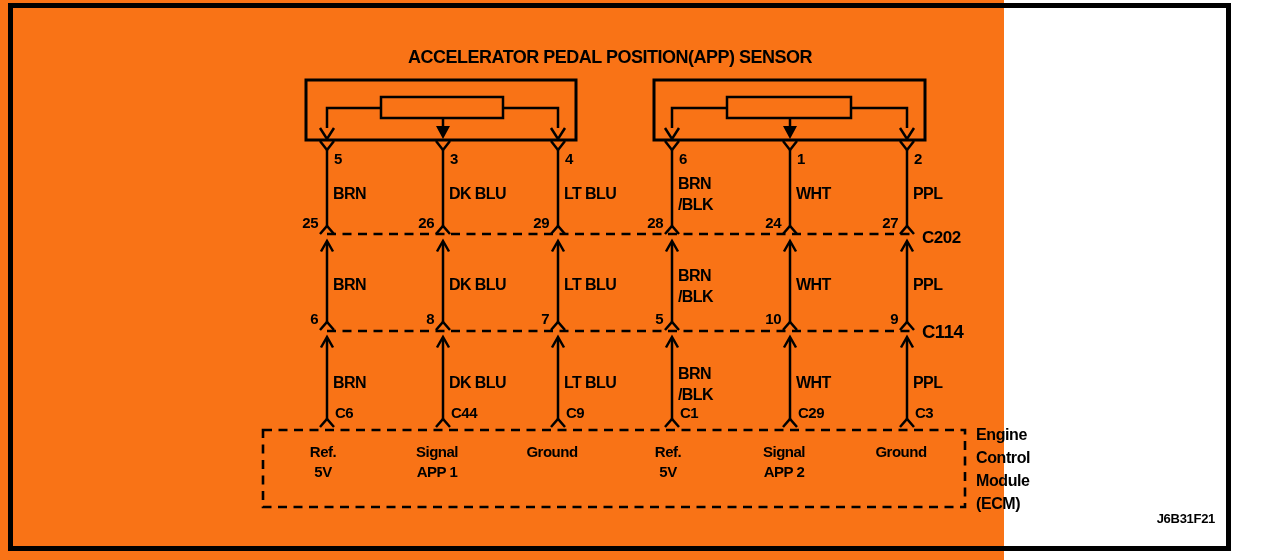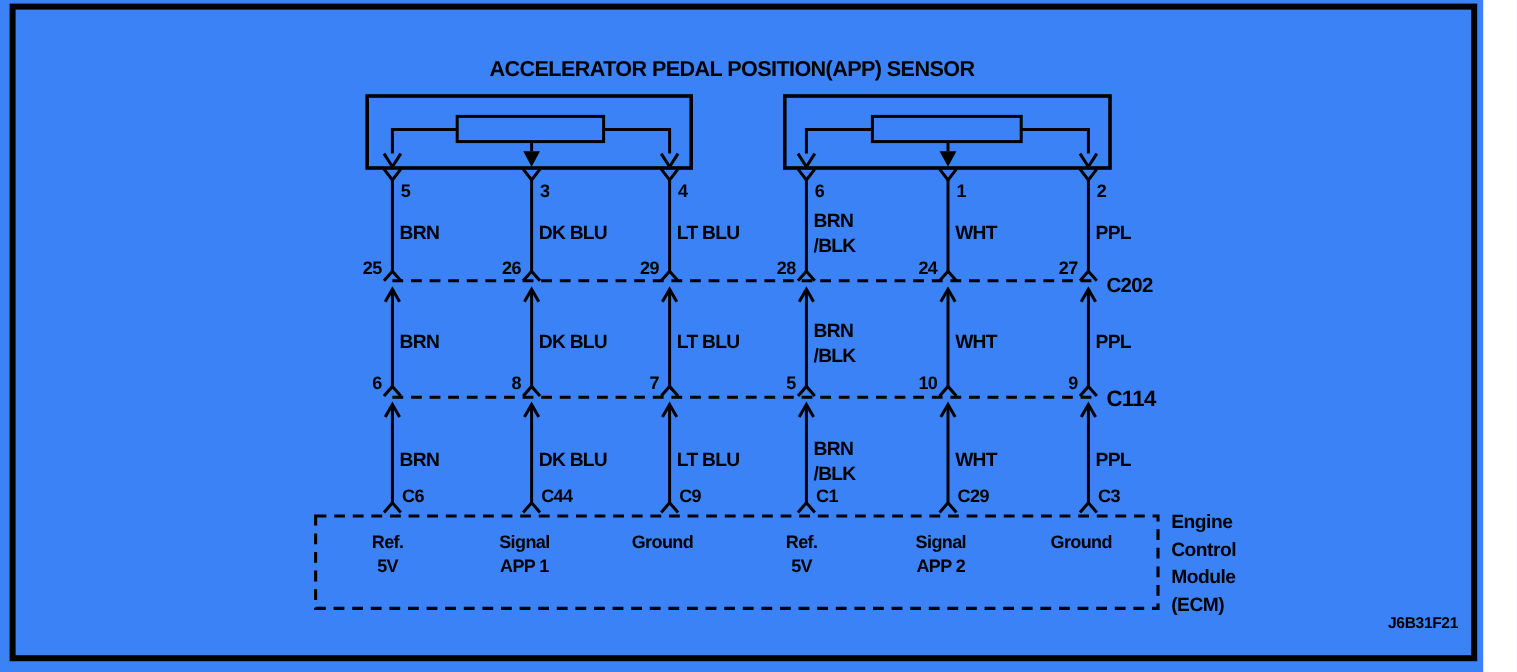--- a/index.html
+++ b/index.html
@@ -1,17 +1,17 @@
 <!DOCTYPE html>
 <html><head>
 <meta charset="utf-8">
 <style>
   html,body{margin:0;padding:0;background:#ffffff;}
   body{width:1264px;height:560px;overflow:hidden;}
-  .stage{position:relative;width:1236px;height:560px;background:#3b82f6;}
+  .stage{position:relative;width:1004px;height:560px;background:#f97316;}
   svg text{font-family:"Liberation Sans","DejaVu Sans",sans-serif;font-weight:bold;fill:#000;}
   .w{stroke:#000;stroke-width:2.5;fill:none;}
   .box{stroke:#000;stroke-width:3;fill:none;}
   .frame{stroke:#000;stroke-width:5;fill:none;}
   .dash{stroke:#000;stroke-width:2.6;fill:none;stroke-dasharray:9 6.5;}
   .sym{stroke:#000;stroke-width:2.5;fill:none;stroke-linejoin:miter;}
   .symf{stroke:none;fill:#000;}
   .title{font-size:18px;letter-spacing:-0.5px;}
   .pin{font-size:15px;letter-spacing:-0.5px;}
   .col{font-size:16px;letter-spacing:-0.6px;}

